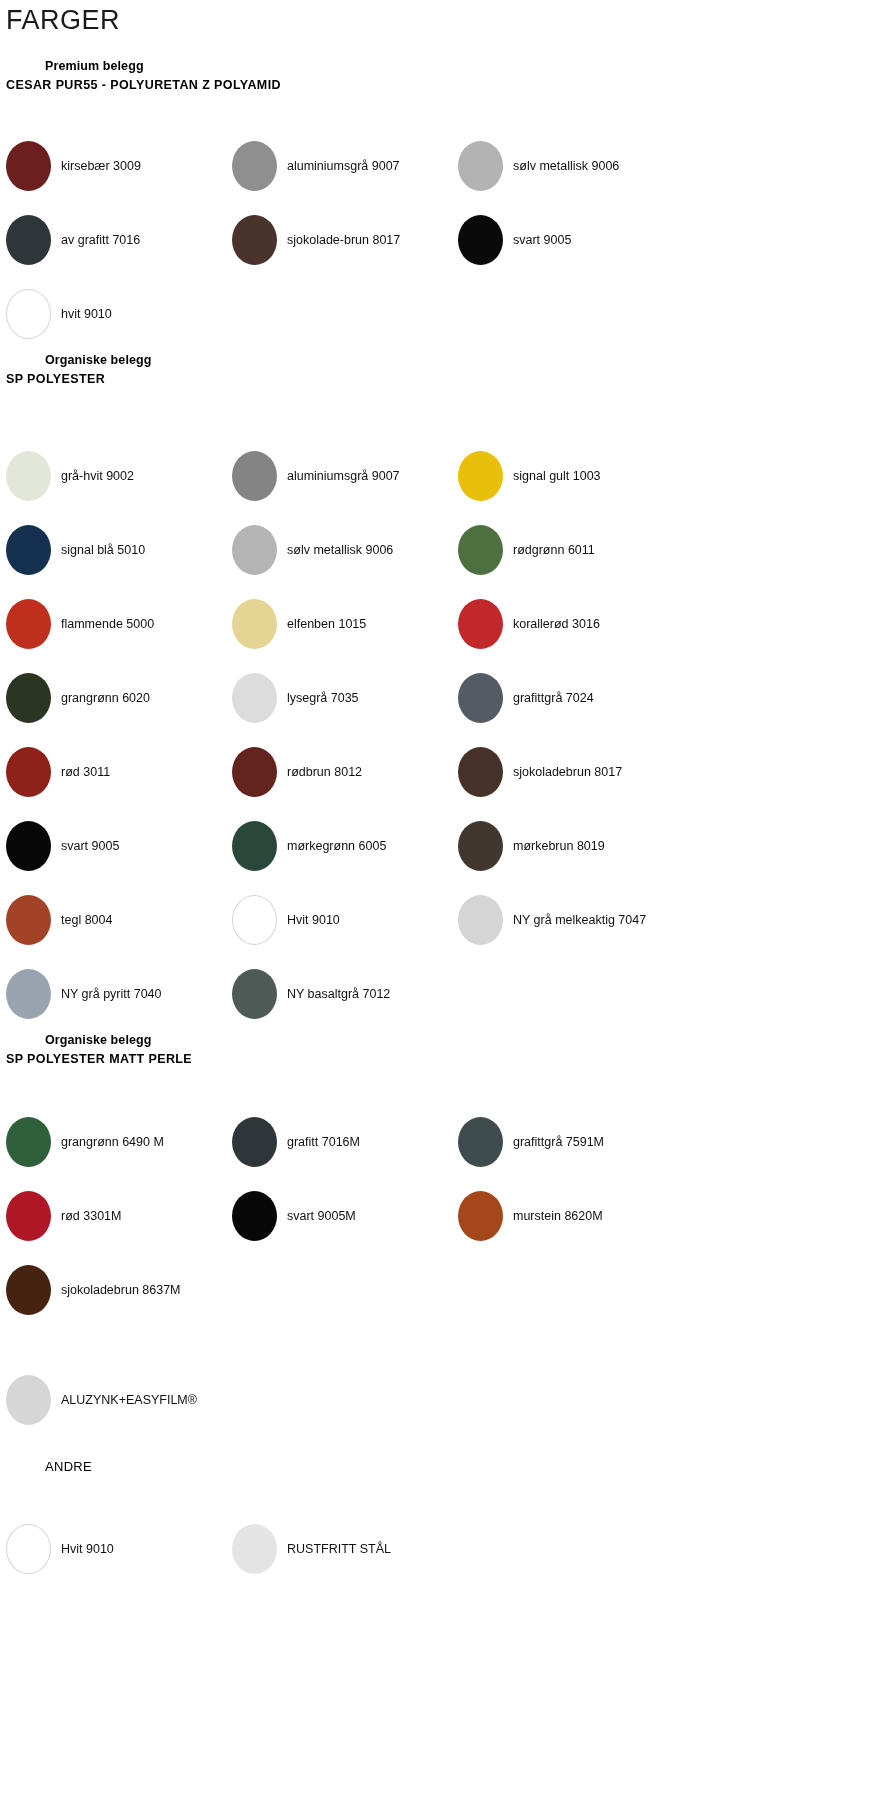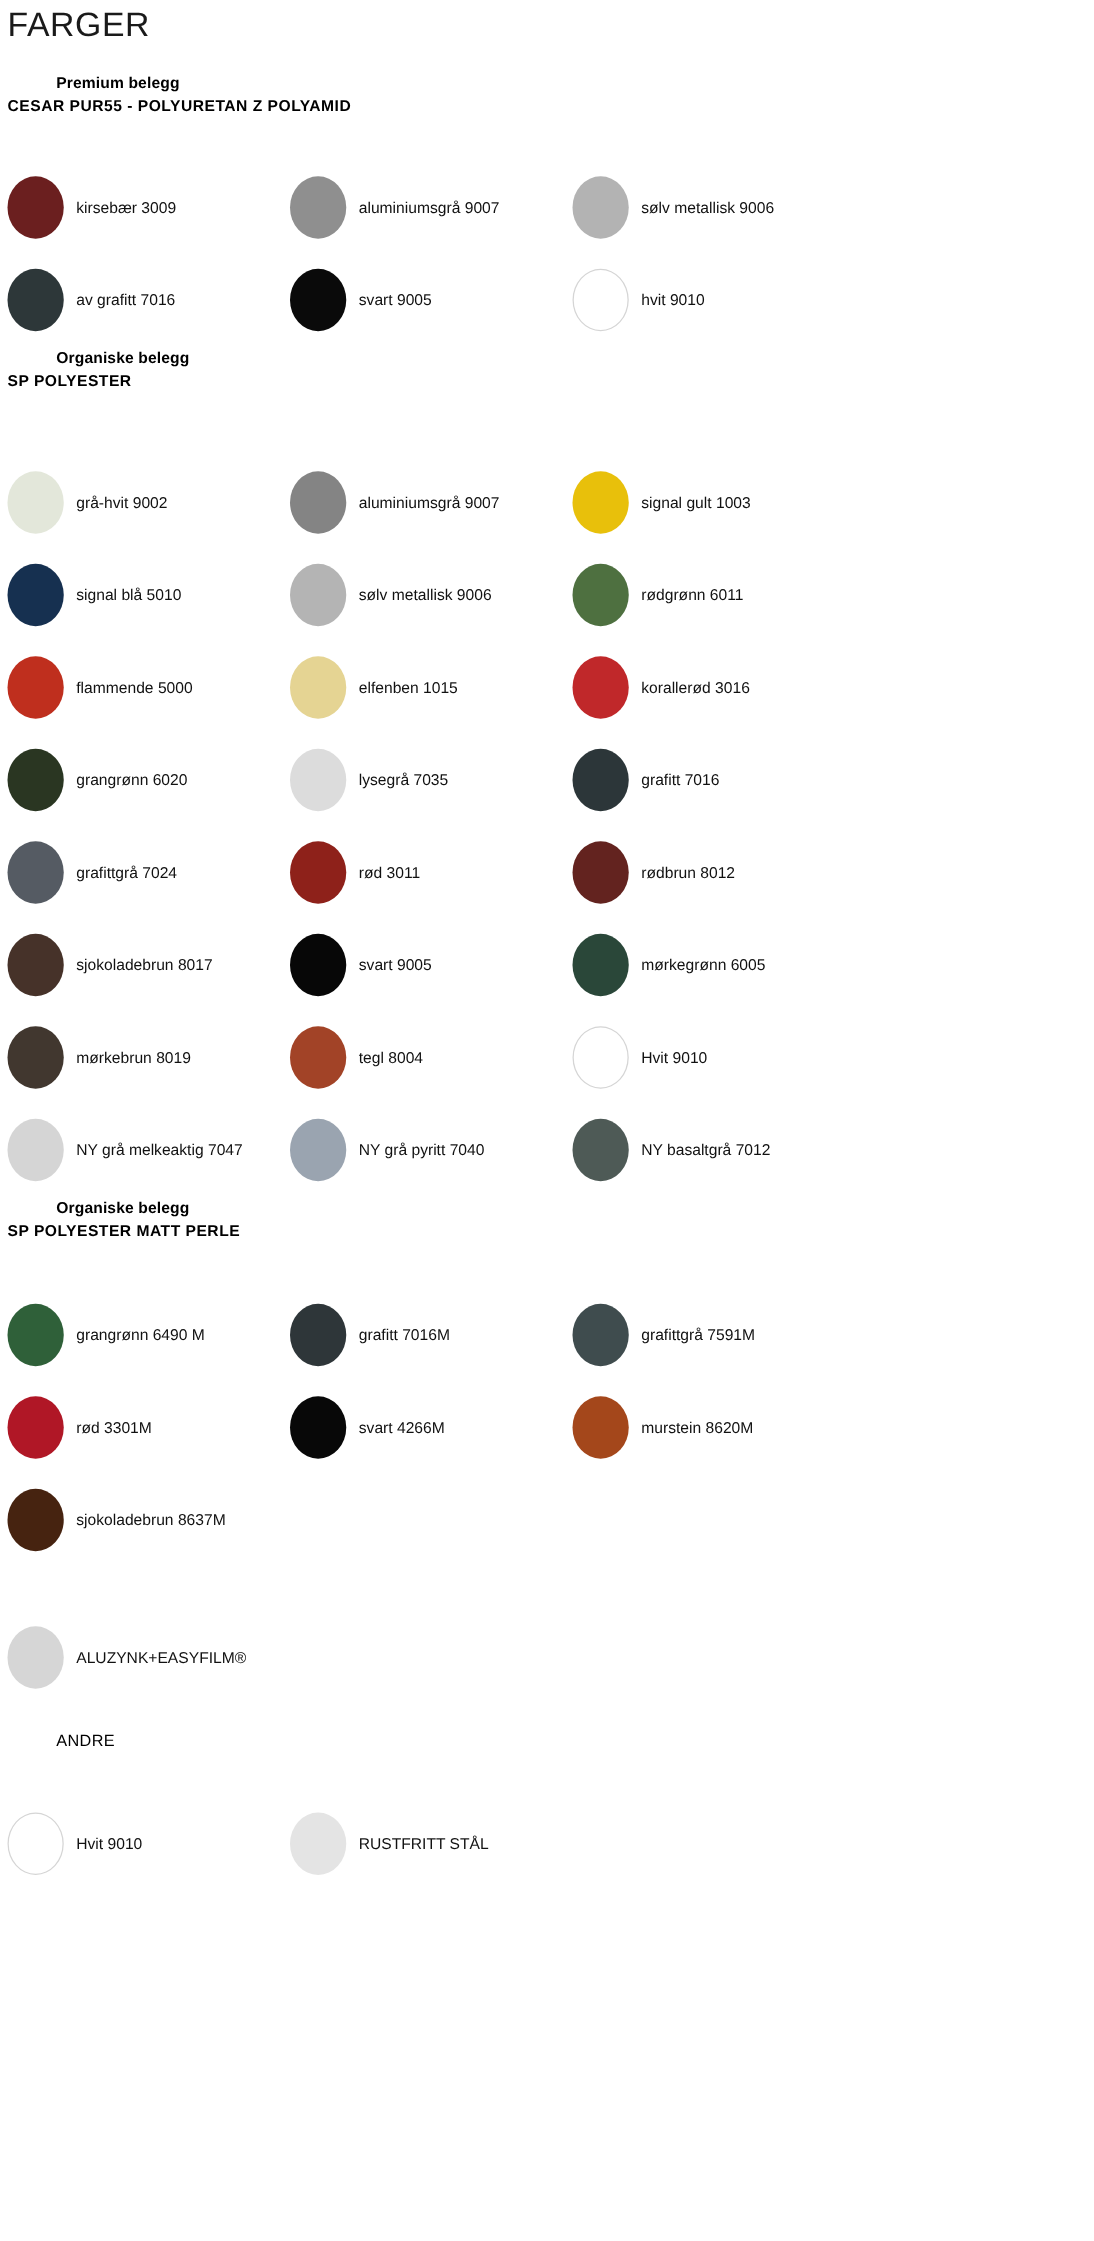--- a/index.html
+++ b/index.html
@@ -120,20 +120,24 @@
     </div>
     <div class="swatch-item">
       <span class="dot" style="background-color: rgb(179, 179, 179);"></span>
       <span class="dot-label">sølv metallisk 9006</span>
     </div>
     <div class="swatch-item">
       <span class="dot" style="background-color: rgb(45, 55, 57);"></span>
       <span class="dot-label">av grafitt 7016</span>
     </div>
     <div class="swatch-item">
+      <span class="dot" style="background-color: rgb(74, 51, 44);"></span>
+      <span class="dot-label">sjokolade-brun 8017</span>
+    </div>
+    <div class="swatch-item">
       <span class="dot" style="background-color: rgb(10, 10, 10);"></span>
       <span class="dot-label">svart 9005</span>
     </div>
     <div class="swatch-item">
       <span class="dot outline" style="background-color: rgb(255, 255, 255);"></span>
       <span class="dot-label">hvit 9010</span>
     </div>
   </div>
 
   <div class="section-head">
@@ -180,24 +184,20 @@
     </div>
     <div class="swatch-item">
       <span class="dot" style="background-color: rgb(42, 54, 34);"></span>
       <span class="dot-label">grangrønn 6020</span>
     </div>
     <div class="swatch-item">
       <span class="dot" style="background-color: rgb(220, 220, 220);"></span>
       <span class="dot-label">lysegrå 7035</span>
     </div>
     <div class="swatch-item">
-      <span class="dot" style="background-color: rgb(44, 54, 57);"></span>
-      <span class="dot-label">grafitt 7016</span>
-    </div>
-    <div class="swatch-item">
       <span class="dot" style="background-color: rgb(85, 91, 99);"></span>
       <span class="dot-label">grafittgrå 7024</span>
     </div>
     <div class="swatch-item">
       <span class="dot" style="background-color: rgb(142, 33, 26);"></span>
       <span class="dot-label">rød 3011</span>
     </div>
     <div class="swatch-item">
       <span class="dot" style="background-color: rgb(99, 35, 31);"></span>
       <span class="dot-label">rødbrun 8012</span>
@@ -257,21 +257,21 @@
     <div class="swatch-item">
       <span class="dot" style="background-color: rgb(63, 76, 78);"></span>
       <span class="dot-label">grafittgrå 7591M</span>
     </div>
     <div class="swatch-item">
       <span class="dot" style="background-color: rgb(176, 23, 38);"></span>
       <span class="dot-label">rød 3301M</span>
     </div>
     <div class="swatch-item">
       <span class="dot" style="background-color: rgb(8, 8, 8);"></span>
-      <span class="dot-label">svart 4266M</span>
+      <span class="dot-label">svart 9005M</span>
     </div>
     <div class="swatch-item">
       <span class="dot" style="background-color: rgb(164, 71, 27);"></span>
       <span class="dot-label">murstein 8620M</span>
     </div>
     <div class="swatch-item">
       <span class="dot" style="background-color: rgb(70, 35, 16);"></span>
       <span class="dot-label">sjokoladebrun 8637M</span>
     </div>
   </div>

